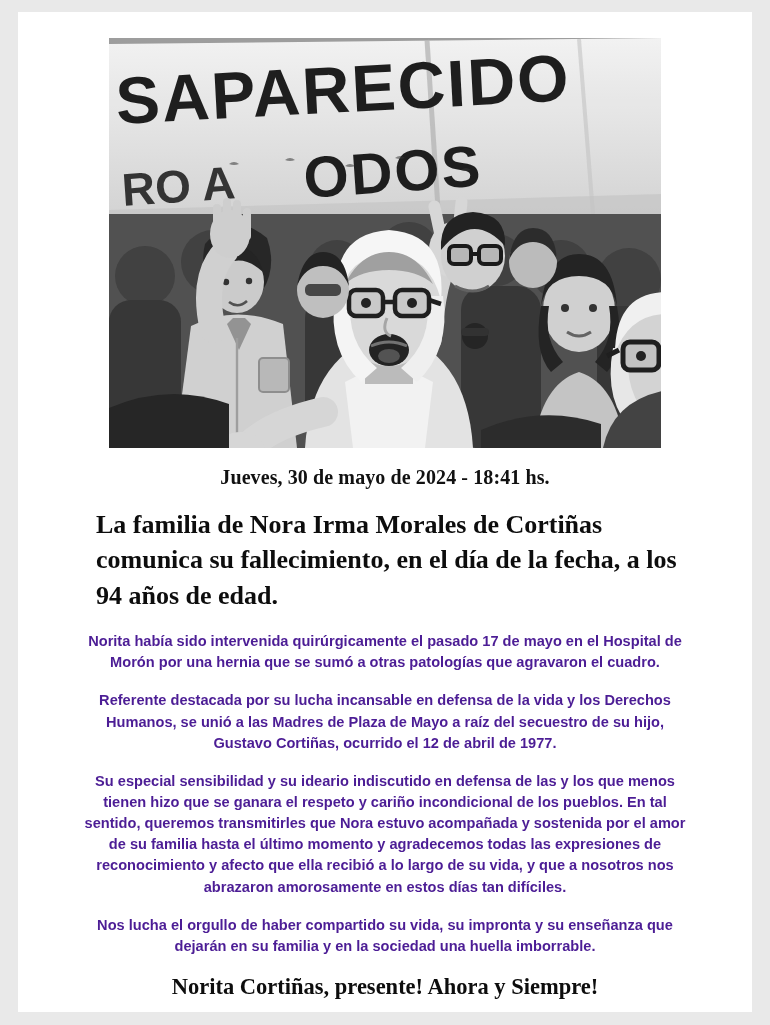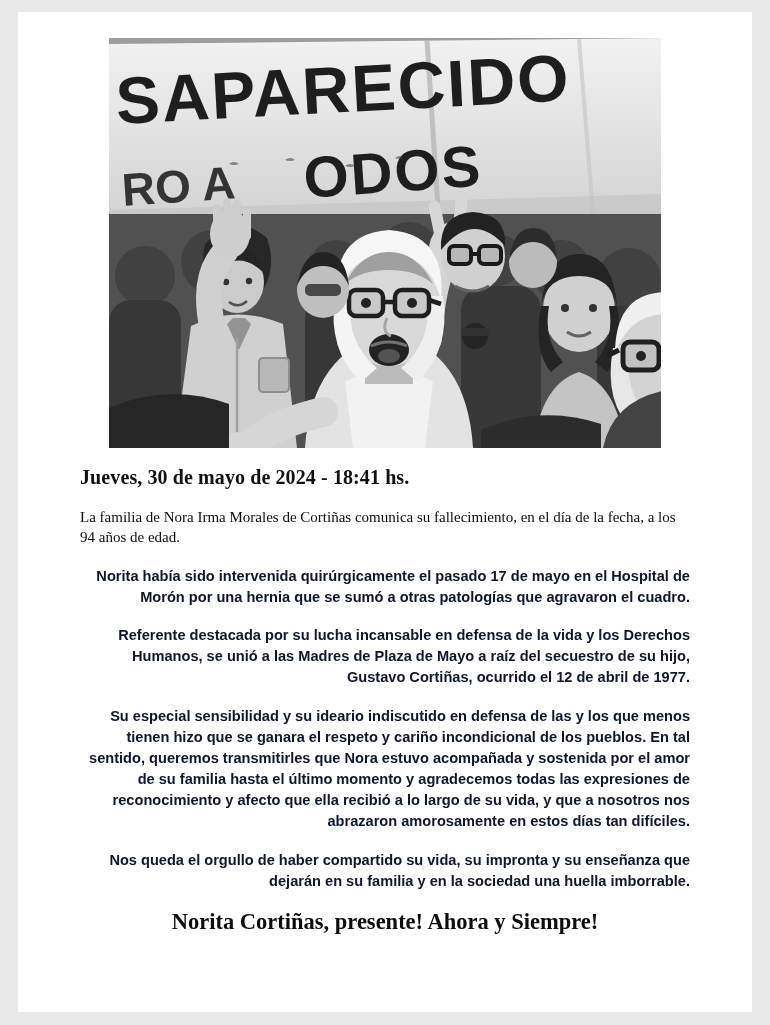--- a/index.html
+++ b/index.html
@@ -30,44 +30,44 @@
     height: 410px;
     margin: 0 auto;
     position: relative;
     overflow: hidden;
     background: #8e8e8e;
   }
   .photo-svg { display: block; width: 100%; height: 100%; }
 
   
   .date-line {
-    text-align: left;
+    text-align: center;
     font-family: "Liberation Serif", serif;
     font-weight: bold;
     font-size: 20px;
     color: #111;
     margin: 18px 0 18px 0;
     letter-spacing: 0.1px;
   }
   .headline {
     font-family: "Liberation Serif", serif;
-    font-weight: normal;
-    font-size: 15px;
+    font-weight: bold;
+    font-size: 26px;
     line-height: 1.36;
     color: #0d0d0d;
-    margin: 0 0 18px 0;
+    margin: 0 0 18px 16px;
   }
   .para {
     font-family: "Liberation Sans", sans-serif;
     font-weight: bold;
     font-size: 14.6px;
     line-height: 1.45;
-    color: #0f172a;
+    color: #4c1d95;
     margin: 0 0 17px 0;
-    text-align: right;
+    text-align: center;
   }
   .closing {
     text-align: center;
     font-family: "Liberation Serif", serif;
     font-weight: bold;
     font-size: 22.5px;
     color: #0d0d0d;
     margin: 6px 0 0 0;
   }
 </style>
@@ -271,17 +271,17 @@
     </svg>
   </div>
 
   <div class="date-line">Jueves, 30 de mayo de 2024 - 18:41 hs.</div>
 
   <h1 class="headline">La familia de Nora Irma Morales de Cortiñas comunica su fallecimiento, en el día de la fecha, a los 94 años de edad.</h1>
 
   <p class="para">Norita había sido intervenida quirúrgicamente el pasado 17 de mayo en el Hospital de Morón por una hernia que se sumó a otras patologías que agravaron el cuadro.</p>
   <p class="para">Referente destacada por su lucha incansable en defensa de la vida y los Derechos Humanos, se unió a las Madres de Plaza de Mayo a raíz del secuestro de su hijo, Gustavo Cortiñas, ocurrido el 12 de abril de 1977.</p>
   <p class="para">Su especial sensibilidad y su ideario indiscutido en defensa de las y los que menos tienen hizo que se ganara el respeto y cariño incondicional de los pueblos. En tal sentido, queremos transmitirles que Nora estuvo acompañada y sostenida por el amor de su familia hasta el último momento y agradecemos todas las expresiones de reconocimiento y afecto que ella recibió a lo largo de su vida, y que a nosotros nos abrazaron amorosamente en estos días tan difíciles.</p>
-  <p class="para">Nos queda el orgullo de haber compartido su vida, su impronta y su enseñanza que dejarán en su familia y en la sociedad una huella imborrable.</p>
+  <p class="para">Nos lucha el orgullo de haber compartido su vida, su impronta y su enseñanza que dejarán en su familia y en la sociedad una huella imborrable.</p>
 
   <div class="closing">Norita Cortiñas, presente! Ahora y Siempre!</div>
 
 </div>
 
 </body></html>

